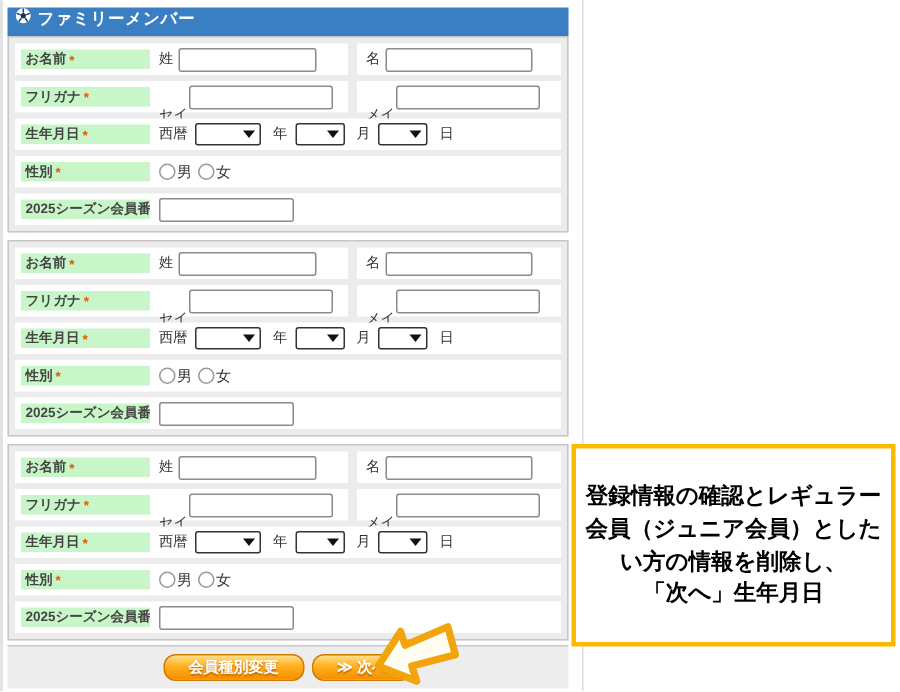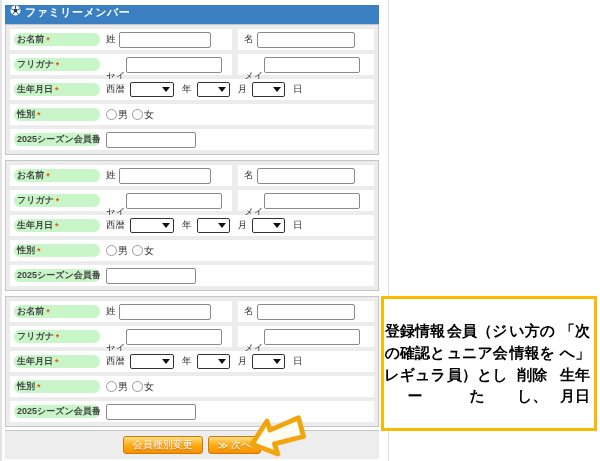--- a/index.html
+++ b/index.html
@@ -16,21 +16,21 @@
   .sec{border:1px solid #c6c6c6;background:#ececec;padding:4px;margin-top:5px;}
   .sec:first-of-type{margin-top:0;}
 
   .row{display:flex;align-items:stretch;height:21px;margin-bottom:4px;}
   .row:last-child{margin-bottom:0;}
   .cell{background:#fff;display:flex;align-items:center;}
   .cellA{flex:0 0 222px;}
   .cellB{flex:1;margin-left:6px;}
   .cellF{flex:1;}
 
-  .glabel{flex:0 0 86px;margin:2px 0 2px 4px;background:#c9f6c9;border-radius:6px;
+  .glabel{flex:0 0 86px;margin:2px 0 2px 4px;background:#c9f6c9;border-radius:0;
           font-size:9px;font-weight:bold;color:#444;display:flex;align-items:center;
           padding:0 3px;box-sizing:border-box;white-space:nowrap;overflow:hidden;}
   .req{color:#e05a00;margin-left:2px;font-weight:bold;}
 
   .pfx{font-size:9.5px;color:#333;margin-left:6px;margin-right:3px;white-space:nowrap;}
   .pfx.tight{margin-right:1px;margin-top:24px;}
   input.txt{height:14px;border:1px solid #8a8a8a;border-radius:2px;font-size:10px;
             padding:0 2px;background:#fff;}
   .w-last{width:86px;} .w-first{width:92px;} .w-kana{width:90px;} .w-memno{width:84px;}
 
@@ -40,30 +40,30 @@
   .caret{width:0;height:0;border-left:4px solid transparent;border-right:4px solid transparent;
          border-top:5px solid #111;}
 
   .radio{width:9px;height:9px;border:1px solid #999;border-radius:50%;background:#fff;
          display:inline-block;margin-right:1px;}
   .gopt{display:inline-flex;align-items:center;font-size:10px;color:#333;margin-right:4px;}
 
   .footer{position:relative;margin-top:3px;height:28px;background:#ededed;border-top:1px solid #c9c9c9;
           display:flex;align-items:center;justify-content:center;gap:5px;}
   .btn{background:linear-gradient(#ffdf8c,#ffaf1d 45%,#f78f00);border:1px solid #d07a00;
-       border-radius:3px;color:#fff;font-weight:normal;font-size:10px;height:18px;
-       display:inline-flex;align-items:center;padding:0 9px;box-sizing:border-box;
+       border-radius:8px;color:#fff;font-weight:bold;font-size:10px;height:18px;
+       display:inline-flex;align-items:center;padding:0 16px;box-sizing:border-box;
        text-shadow:0 1px 1px rgba(140,70,0,.55);cursor:pointer;white-space:nowrap;}
   .chev{margin-right:3px;font-size:10px;}
 
   .hand-arrow{position:absolute;left:243px;top:-17px;transform:rotate(-18deg);}
 
   .instruction{position:absolute;left:381px;top:296px;width:216px;height:135px;box-sizing:border-box;
                border:3px solid #fdb900;background:#fff;z-index:2;
-               display:flex;flex-direction:row;justify-content:center;align-items:center;
+               display:flex;flex-direction:column;justify-content:center;align-items:center;
                font-size:15px;font-weight:bold;color:#000;line-height:1.45;text-align:center;}
 </style>
 </head>
 <body>
 
 <div class="page">
   <div class="edge-left"></div>
   <div class="page-divider"></div>
 
   <div class="form-col">

